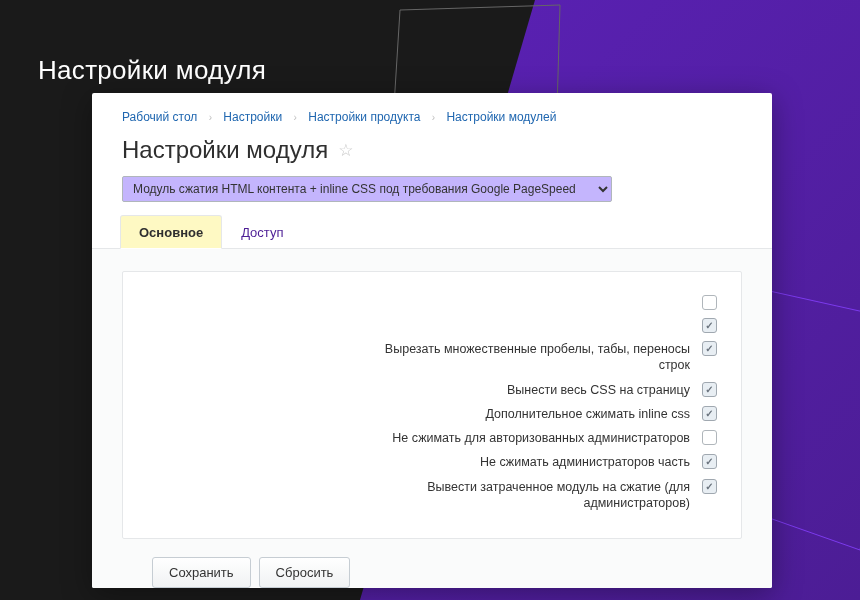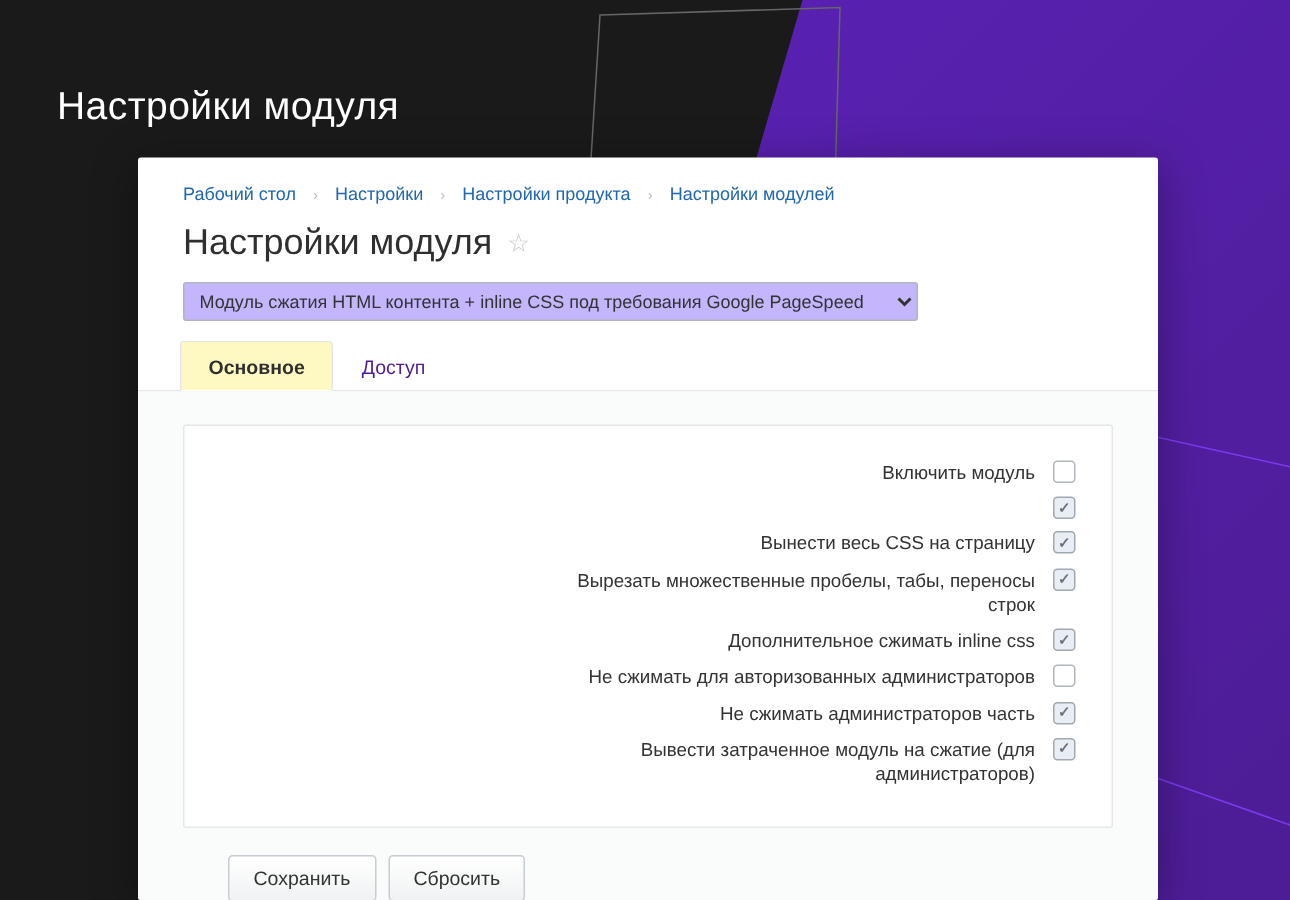--- a/index.html
+++ b/index.html
@@ -37,21 +37,21 @@
 .hero-title {
   position: absolute;
   top: 55px; left: 38px;
   color: #fff;
   font-size: 26px;
   font-weight: 500;
   letter-spacing: 0.3px;
 }
 .panel {
   position: absolute;
-  top: 105px; left: 92px;
+  top: 93px; left: 92px;
   width: 680px; height: 495px;
   background: #fff;
   border-radius: 2px;
   box-shadow: 0 6px 30px rgba(0,0,0,0.35);
   overflow: hidden;
 }
 .breadcrumbs {
   padding: 17px 30px 10px;
   font-size: 12px;
   color: #2067b0;
@@ -217,32 +217,31 @@
 
   <div class="tabs">
     <div class="tab active">Основное</div>
     <div class="tab">Доступ</div>
   </div>
 
   <div class="content-wrap">
     <div class="settings-box">
 
       <div class="setting-row">
-        <div class="setting-label">Включить модуль</div>
         <div class="setting-check"></div>
       </div>
       <div class="setting-row">
         <div class="setting-check checked"></div>
       </div>
       <div class="setting-row">
+        <div class="setting-label">Вырезать множественные пробелы, табы, переносы строк</div>
+        <div class="setting-check checked"></div>
+      </div>
+      <div class="setting-row">
         <div class="setting-label">Вынести весь CSS на страницу</div>
-        <div class="setting-check checked"></div>
-      </div>
-      <div class="setting-row">
-        <div class="setting-label">Вырезать множественные пробелы, табы, переносы строк</div>
         <div class="setting-check checked"></div>
       </div>
       <div class="setting-row">
         <div class="setting-label">Дополнительное сжимать inline css</div>
         <div class="setting-check checked"></div>
       </div>
       <div class="setting-row">
         <div class="setting-label">Не сжимать для авторизованных администраторов</div>
         <div class="setting-check"></div>
       </div>

